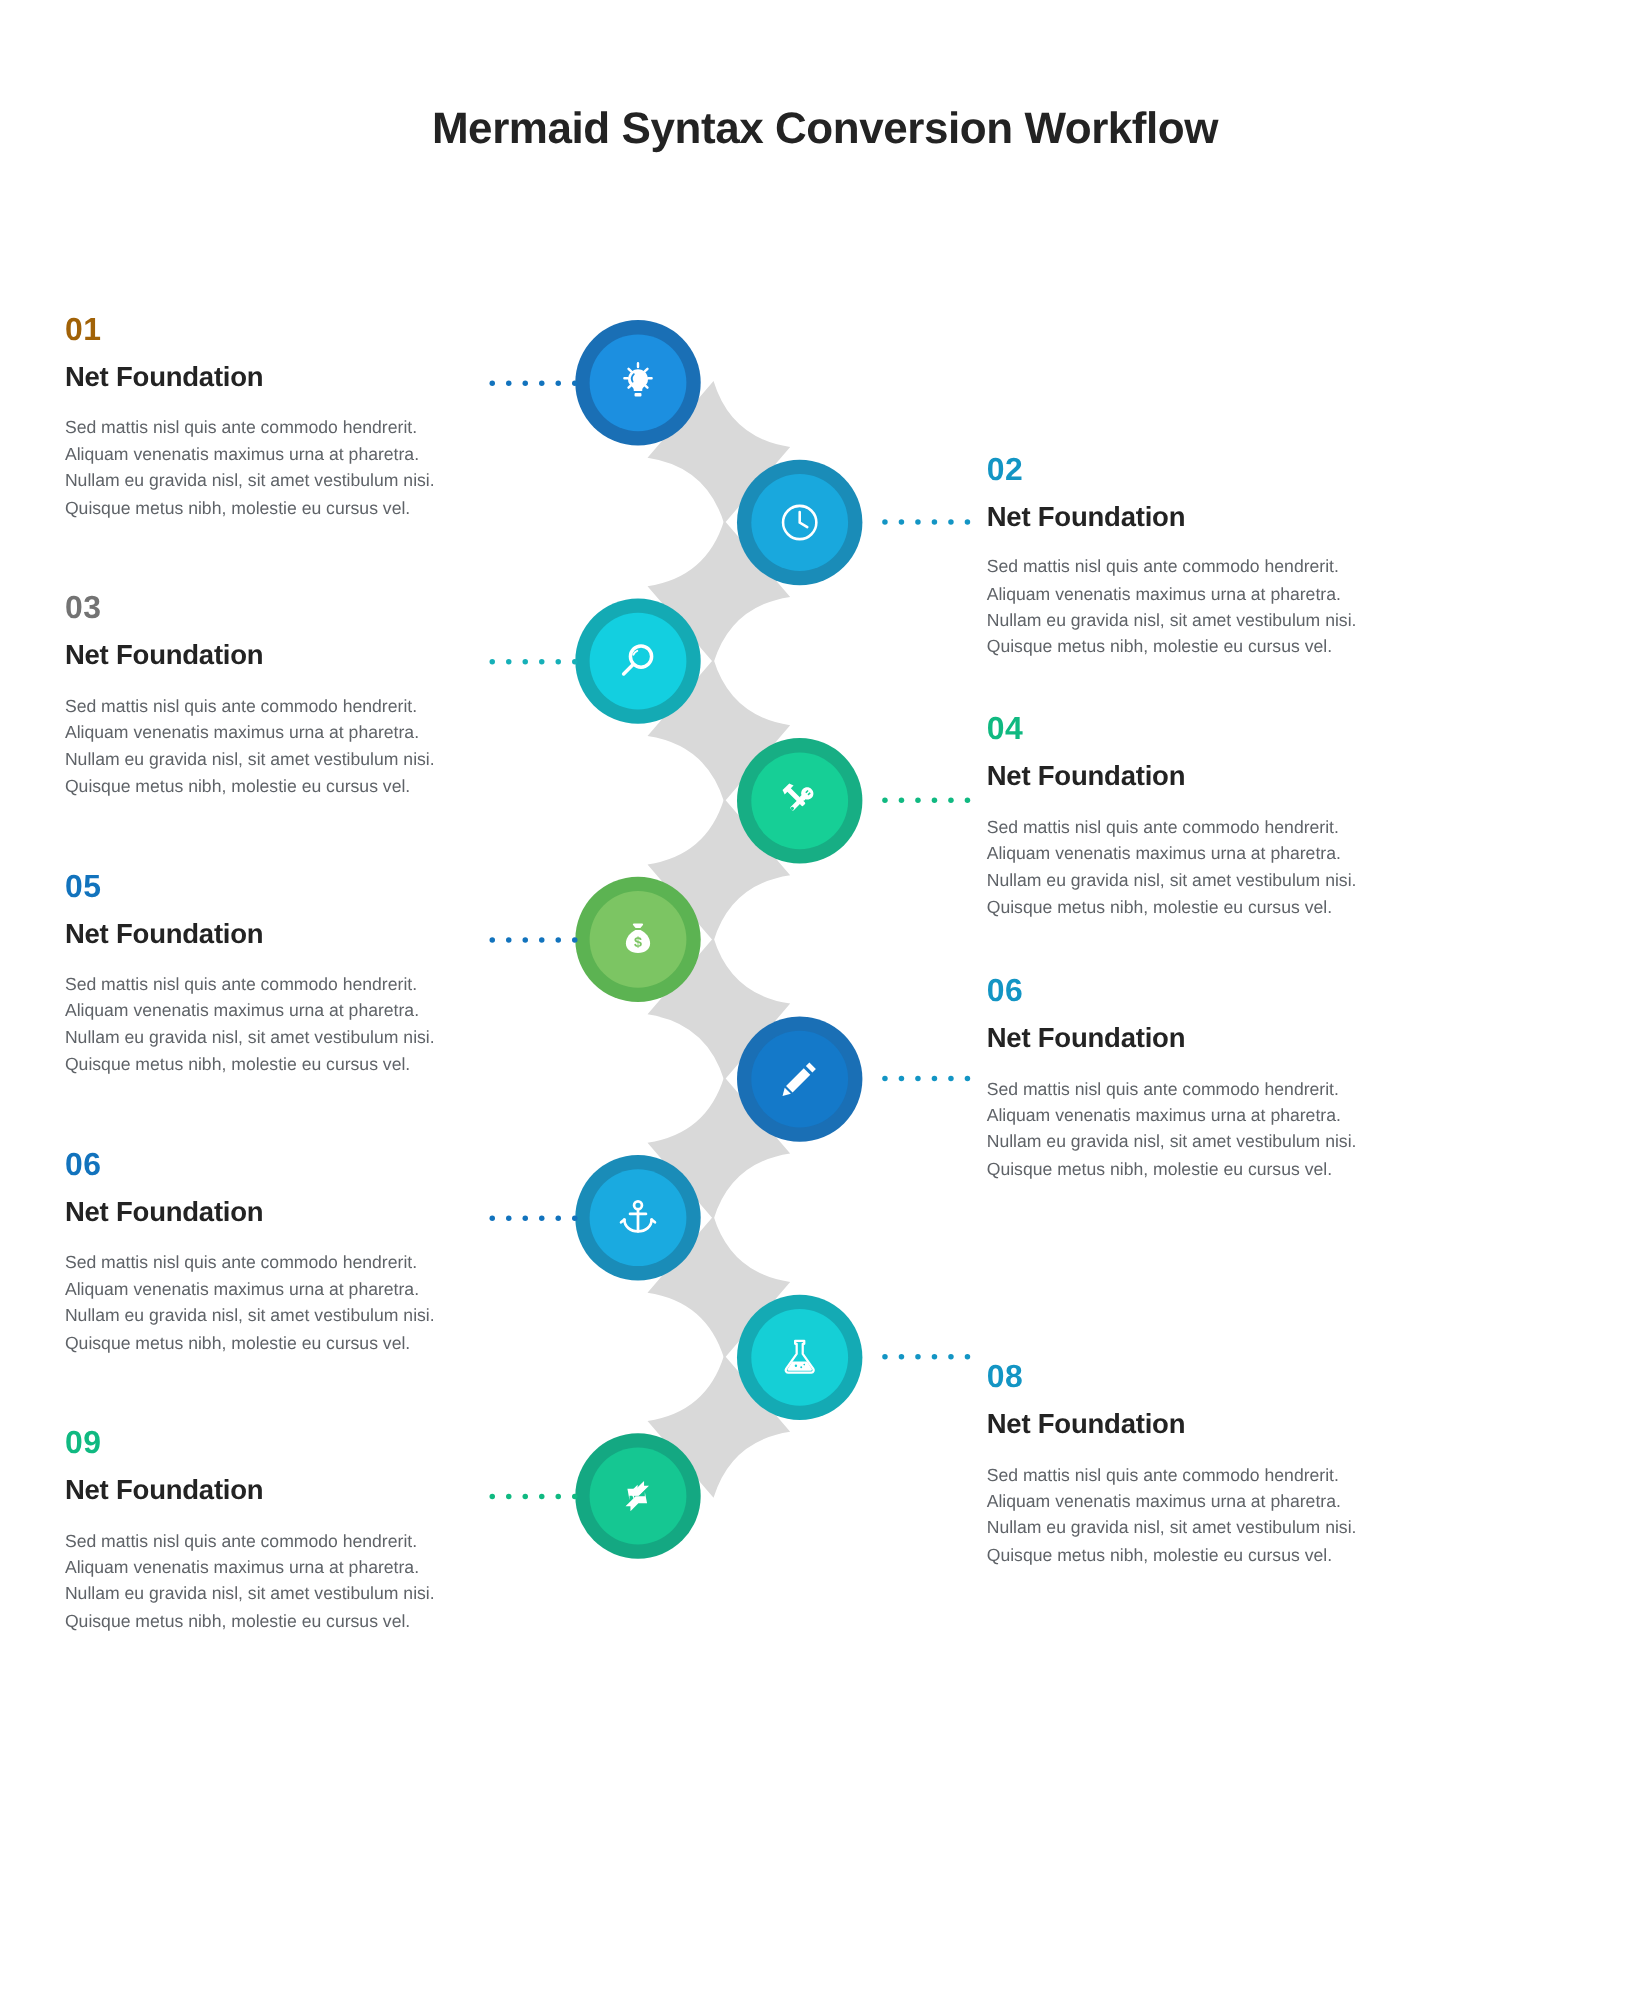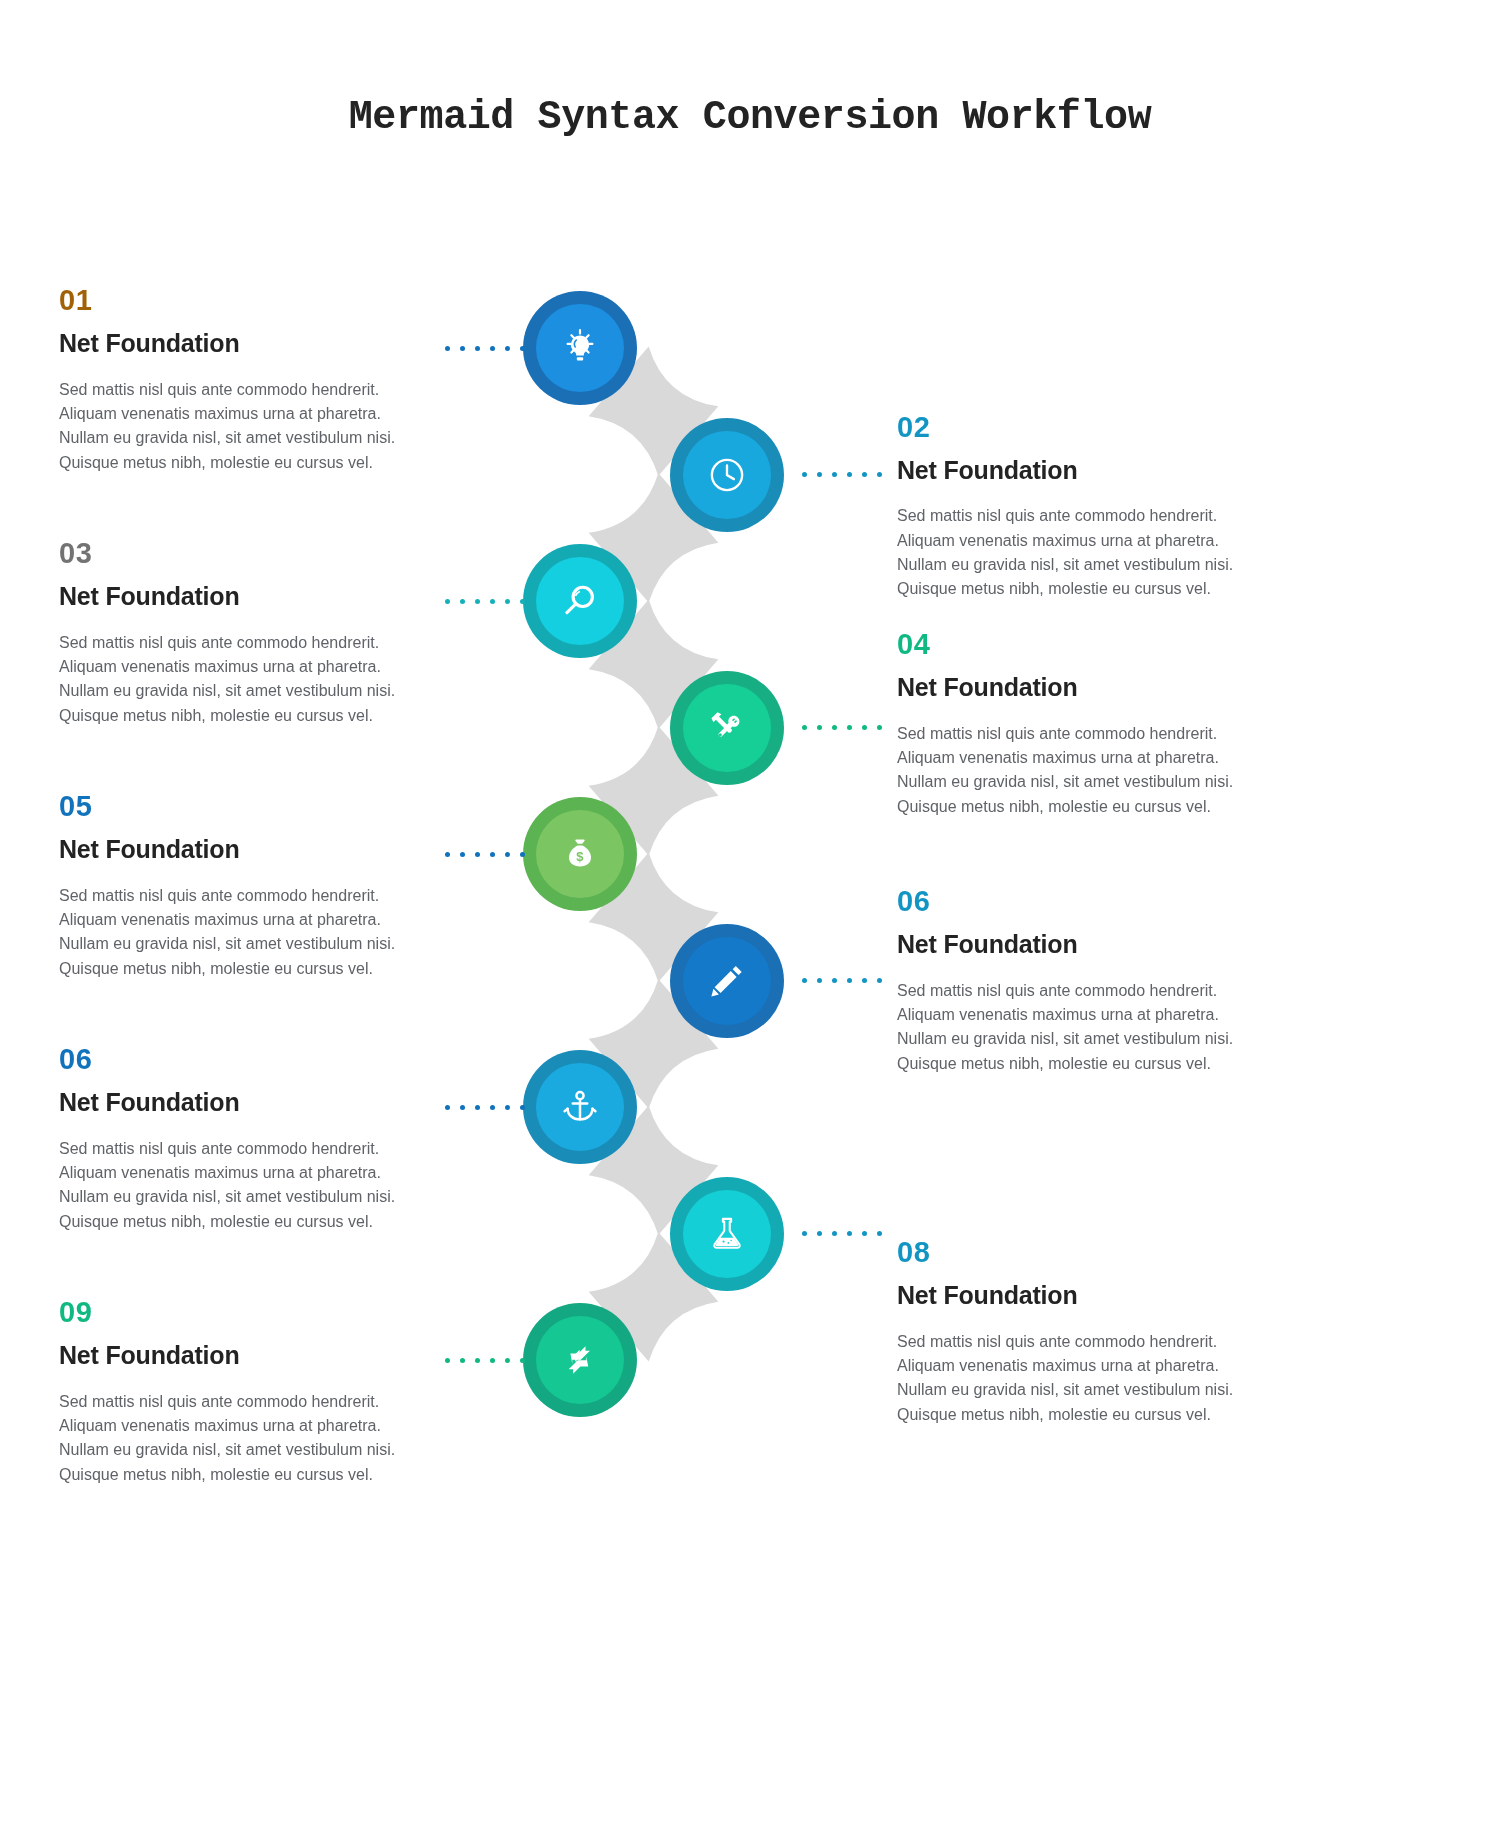--- a/index.html
+++ b/index.html
@@ -17,21 +17,20 @@
   #page-title {
     position: absolute;
     top: 95px;
     left: 0;
     width: 1500px;
     text-align: center;
     font-size: 40px;
     font-weight: bold;
     color: #232323;
     letter-spacing: -0.4px;
-    font-family: Liberation Mono, monospace;
   }
   #stage {
     position: absolute;
     top: 0;
     left: 0;
     width: 1500px;
     height: 1826px;
   }
   #ribbon-layer {
     position: absolute;
@@ -217,21 +216,21 @@
       </div>
     </div>
     <div class="dots" style="top: 725px; left: 802px;">
       <i style="background: rgb(16, 185, 129);"></i>
       <i style="background: rgb(16, 185, 129);"></i>
       <i style="background: rgb(16, 185, 129);"></i>
       <i style="background: rgb(16, 185, 129);"></i>
       <i style="background: rgb(16, 185, 129);"></i>
       <i style="background: rgb(16, 185, 129);"></i>
     </div>
-    <div class="panel right" style="top: 630px; left: 897px;">
+    <div class="panel right" style="top: 649px; left: 897px;">
       <div class="num" style="color: rgb(16, 185, 129);">04</div>
       <div class="heading">Net Foundation</div>
       <div class="body">
         <span>Sed mattis nisl quis ante commodo hendrerit.</span>
         <span>Aliquam venenatis maximus urna at pharetra.</span>
         <span>Nullam eu gravida nisl, sit amet vestibulum nisi.</span>
         <span>Quisque metus nibh, molestie eu cursus vel.</span>
       </div>
     </div>
     <div class="node" style="left: 523px; top: 797px; background: rgb(92, 179, 82);">

